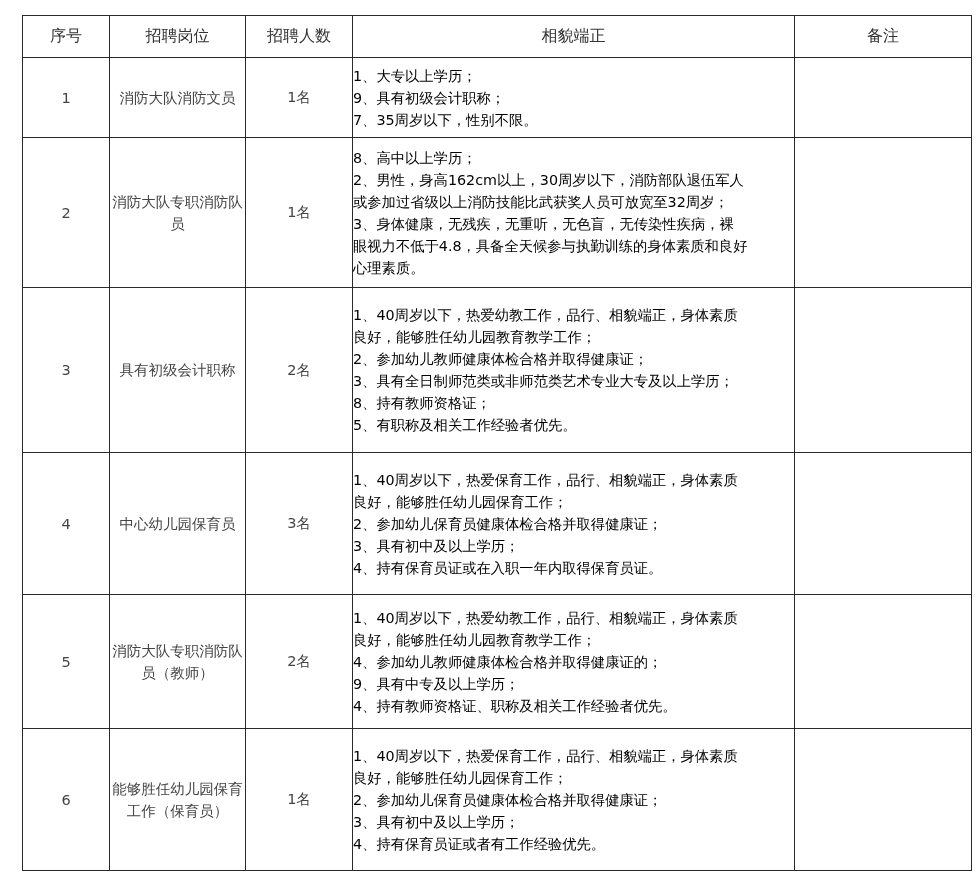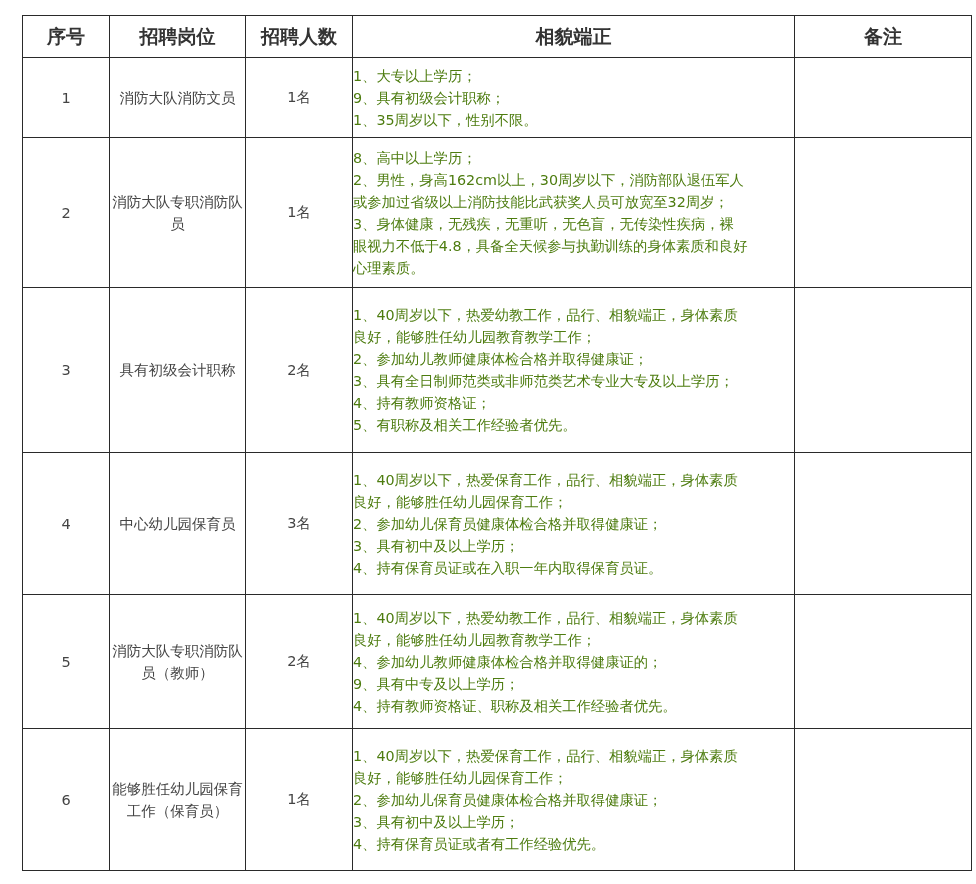--- a/index.html
+++ b/index.html
@@ -23,38 +23,38 @@
       table-layout: fixed;
       width: 949px;
     }
     table.recruit th, table.recruit td {
       border: 1.5px solid #2a2a2a;
       padding: 0;
       vertical-align: middle;
     }
     table.recruit th {
       height: 41px;
-      font-weight: bold;
-      font-size: 19px;
+      font-weight: normal;
+      font-size: 16px;
       color: #333;
       text-align: center;
     }
     td.c-no, td.c-pos, td.c-count {
       text-align: center;
       font-size: 14.5px;
       color: #444;
     }
     td.c-pos {
       line-height: 22px;
       padding: 0 4px;
     }
     td.c-req {
       font-size: 14.3px;
       line-height: 22px;
-      color: #4d7c0f;
+      color: #000000;
       text-align: left;
       padding: 0 0 0 1px;
     }
     td.c-req .line {
       display: block;
       white-space: nowrap;
       overflow: visible;
     }
     td.c-note { }
     col.w-no { width: 87px; }
@@ -84,21 +84,21 @@
     </tr>
   </thead>
   <tbody>
     <tr style="height:80px">
       <td class="c-no">1</td>
       <td class="c-pos">消防大队消防文员</td>
       <td class="c-count">1名</td>
       <td class="c-req">
         <span class="line">1、大专以上学历；</span>
         <span class="line">9、具有初级会计职称；</span>
-        <span class="line">1、35周岁以下，性别不限。</span>
+        <span class="line">7、35周岁以下，性别不限。</span>
       </td>
       <td class="c-note"></td>
     </tr>
     <tr style="height:150px">
       <td class="c-no">2</td>
       <td class="c-pos">消防大队专职消防队员</td>
       <td class="c-count">1名</td>
       <td class="c-req">
         <span class="line">8、高中以上学历；</span>
         <span class="line">2、男性，身高162cm以上，30周岁以下，消防部队退伍军人</span>
@@ -111,21 +111,21 @@
     </tr>
     <tr style="height:165px">
       <td class="c-no">3</td>
       <td class="c-pos">具有初级会计职称</td>
       <td class="c-count">2名</td>
       <td class="c-req">
         <span class="line">1、40周岁以下，热爱幼教工作，品行、相貌端正，身体素质</span>
         <span class="line">良好，能够胜任幼儿园教育教学工作；</span>
         <span class="line">2、参加幼儿教师健康体检合格并取得健康证；</span>
         <span class="line">3、具有全日制师范类或非师范类艺术专业大专及以上学历；</span>
-        <span class="line">4、持有教师资格证；</span>
+        <span class="line">8、持有教师资格证；</span>
         <span class="line">5、有职称及相关工作经验者优先。</span>
       </td>
       <td class="c-note"></td>
     </tr>
     <tr style="height:142px">
       <td class="c-no">4</td>
       <td class="c-pos">中心幼儿园保育员</td>
       <td class="c-count">3名</td>
       <td class="c-req">
         <span class="line">1、40周岁以下，热爱保育工作，品行、相貌端正，身体素质</span>

